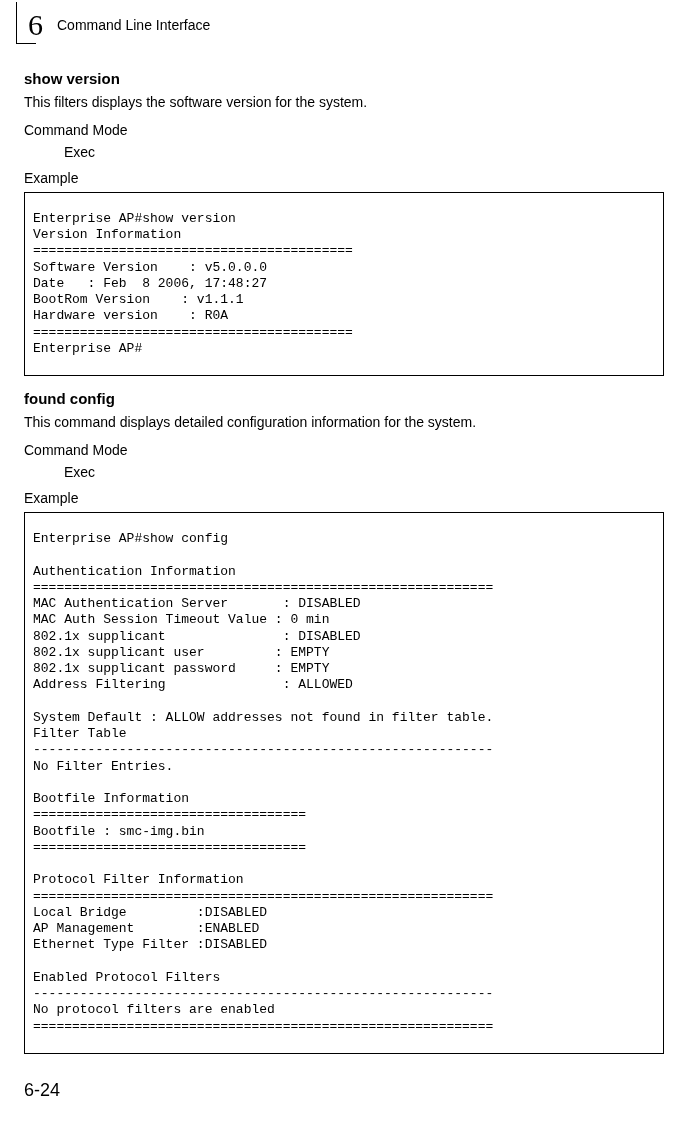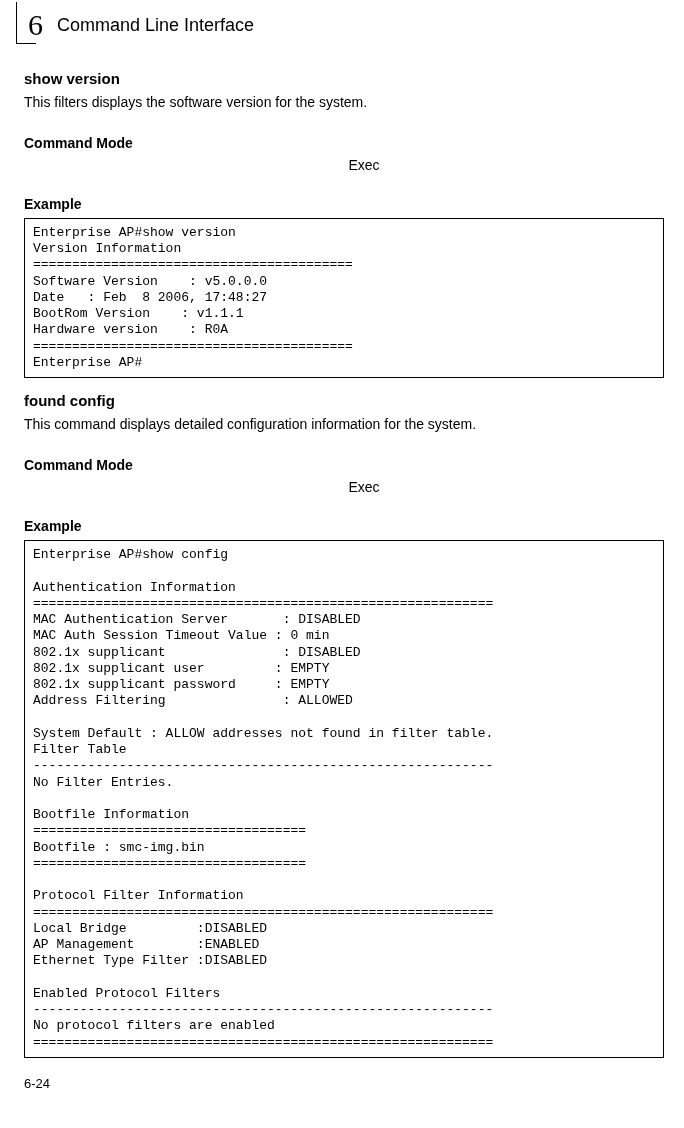--- a/index.html
+++ b/index.html
@@ -36,55 +36,54 @@
   }
   .chapter-num::after {
     content: "";
     position: absolute;
     left: -8px;
     bottom: -2px;
     width: 20px;
     border-bottom: 1px solid #000;
   }
   .chapter-title {
-    font-size: 18px;
+    font-size: 14px;
     text-align: center;
   }
   .section-title {
     font-weight: bold;
     font-size: 15px;
     margin-bottom: 6px;
   }
   .desc {
     margin: 4px 0 10px 0;
     line-height: 1.35;
   }
   .cmd-mode-label, .example-label {
-    font-weight: bold;
+    font-weight: normal;
     font-size: 14px;
-    margin-top: 23px;
+    margin-top: 10px;
     margin-bottom: 6px;
   }
   .exec {
     margin: 6px 0 10px 40px;
-    text-align: center;
   }
   pre.example-box {
     font-family: "Courier New", Courier, monospace;
     font-size: 13px;
     line-height: 1.25;
     border: 1px solid #000;
-    padding: 6px 8px;
+    padding: 18px 8px;
     margin: 4px 0 14px 0;
     white-space: pre;
     overflow: hidden;
   }
   .page-num {
-    margin-top: 18px;
-    font-size: 13px;
+    margin-top: 26px;
+    font-size: 18px;
   }
 </style>
 </head>
 <body>
 
 <div class="top-bar">
   <span class="chapter-num">6</span>
   <span class="chapter-title">Command Line Interface</span>
 </div>
 

